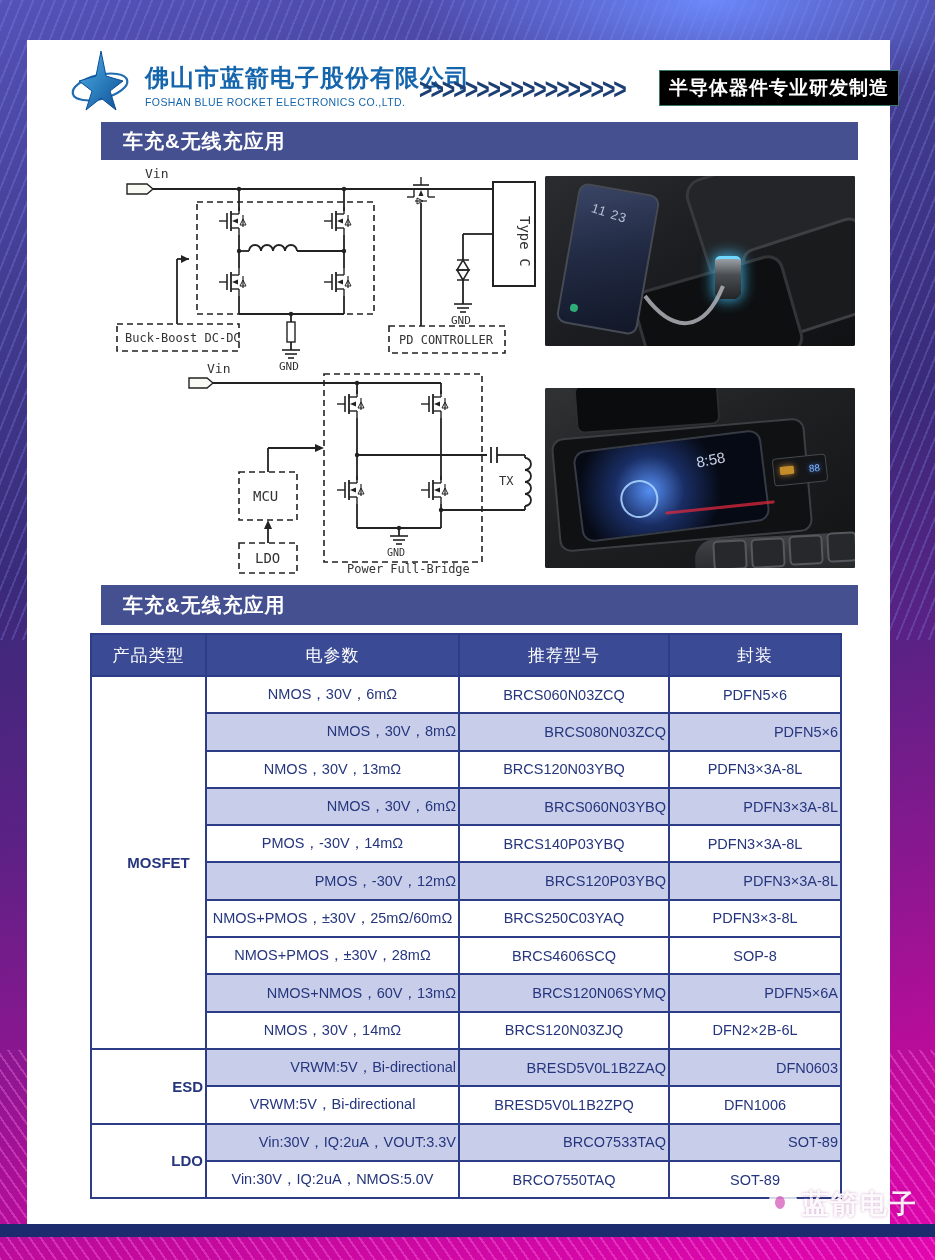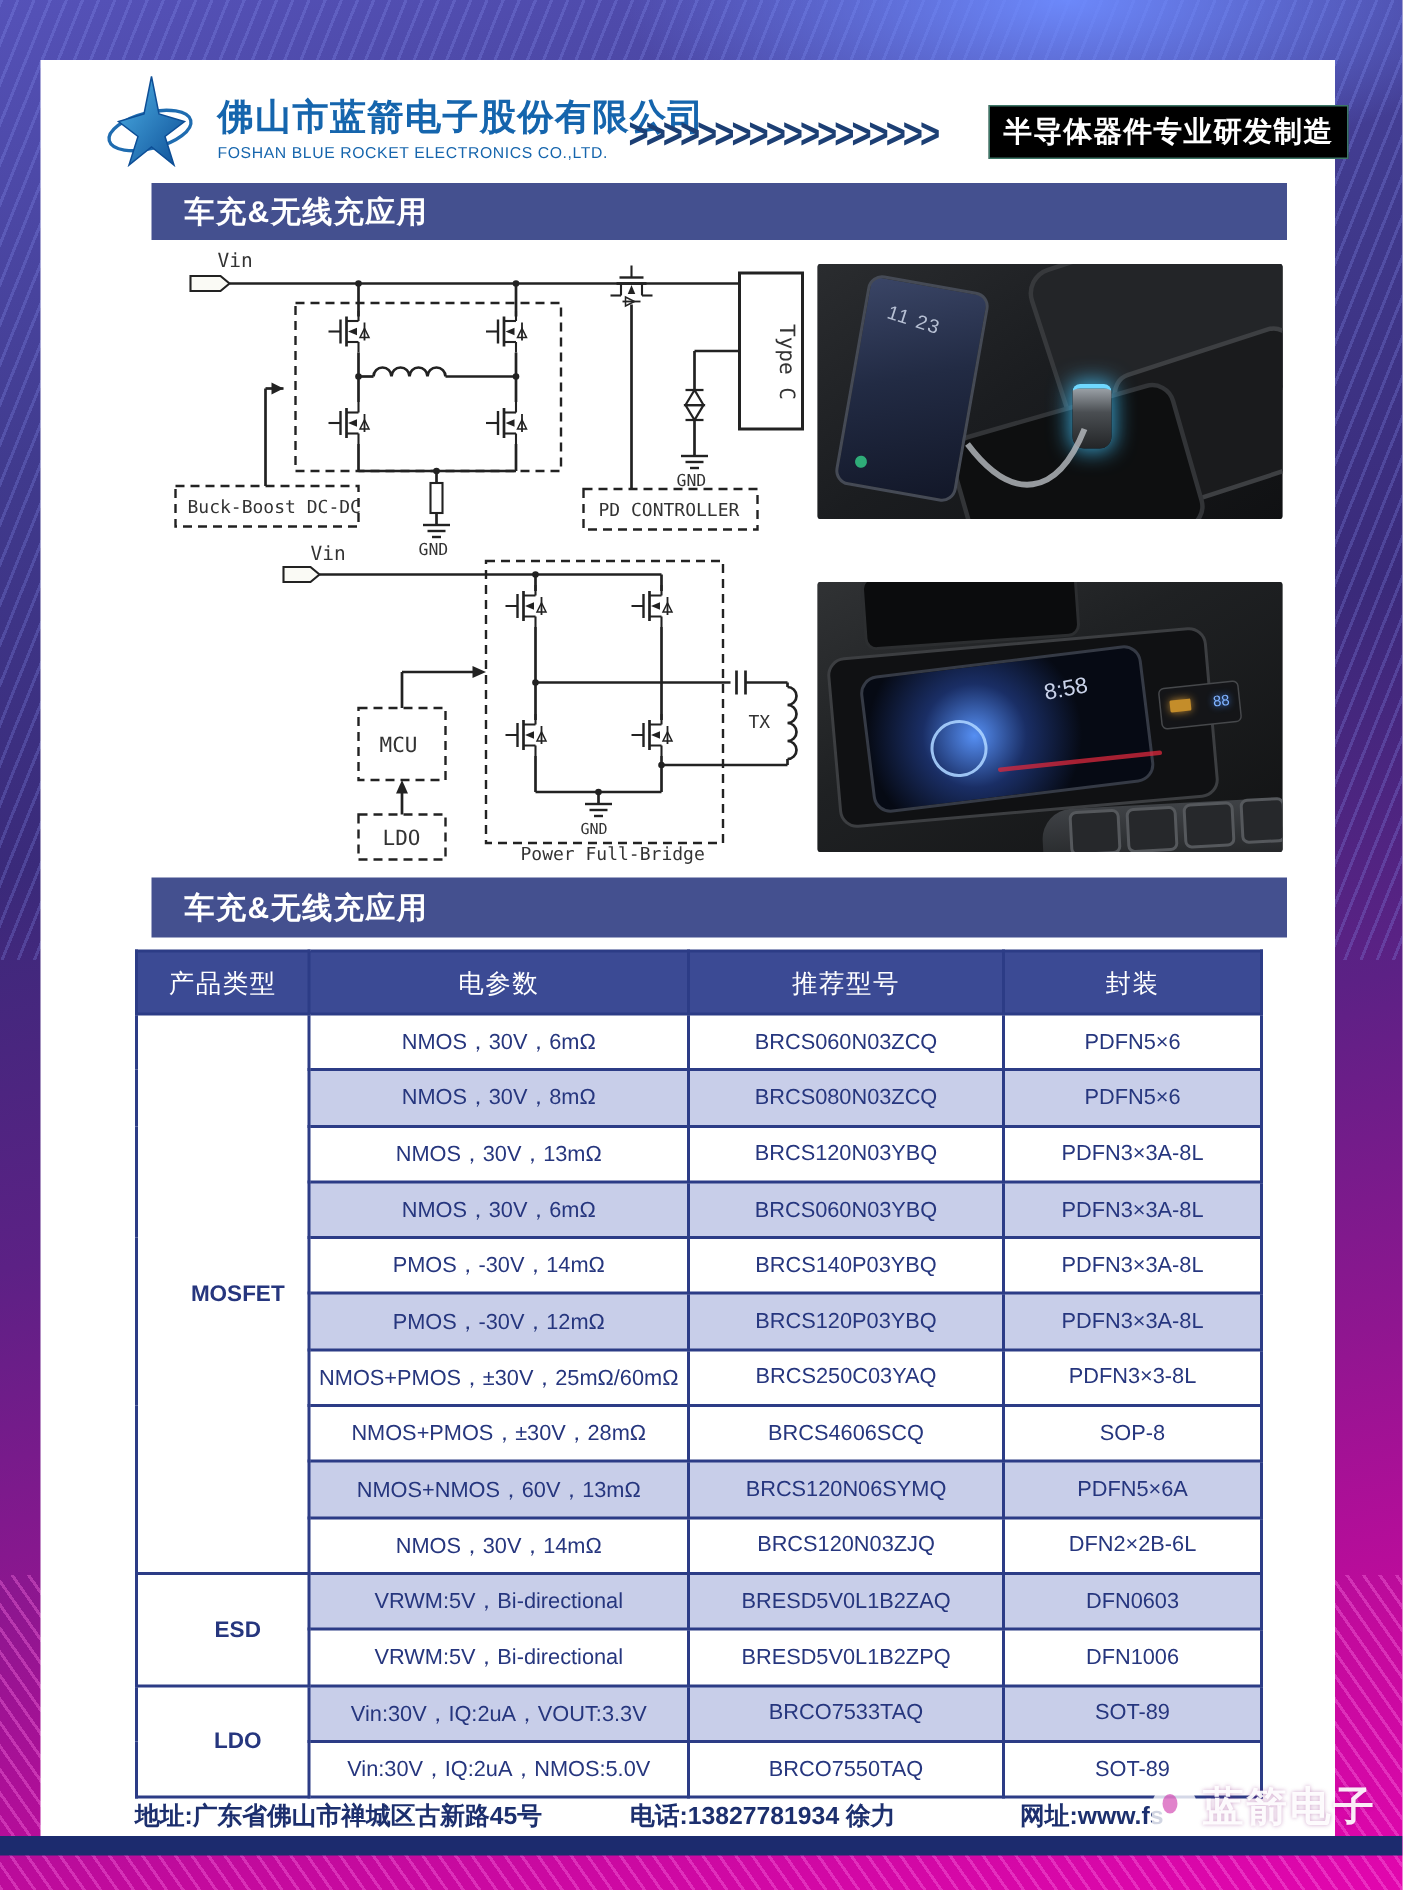--- a/index.html
+++ b/index.html
@@ -70,21 +70,21 @@
     border-collapse:collapse;table-layout:fixed;
   }
   table.products th{
     background:#3b4a94;color:#fff;font-size:17px;font-weight:normal;
     height:38px;border:2px solid #2c3c86;letter-spacing:1px;
   }
   table.products td{
     height:35.3px;border:2px solid #2c3c86;text-align:center;
     font-size:14.5px;color:#26367e;background:#fff;padding:0 2px;margin-top:27px;
   }
-  table.products tr.shaded td{background:#c8cee9;}
+  table.products tr.shaded td{background:#c8cee9;text-align:right;}
   table.products td.type-cell{background:#fff !important;font-size:15px;font-weight:bold;color:#26367e;padding-left:22px;}
   
   .footer{position:absolute;top:1160px;left:63px;width:760px;white-space:nowrap;
     font-size:16.5px;font-weight:bold;color:#1c2f6e;}
   .footer .f-phone{position:absolute;left:330px;top:0;}
   .footer .f-web{position:absolute;left:590px;top:0;}
   
   .watermark{
     position:absolute;left:768px;top:1186px;display:flex;align-items:center;z-index:5;
     color:rgba(255,255,255,.92);font-size:27px;font-weight:bold;letter-spacing:2px;
@@ -363,23 +363,18 @@
           <td>SOT-89</td>
         </tr>
         <tr>
           <td>Vin:30V，IQ:2uA，NMOS:5.0V</td>
           <td>BRCO7550TAQ</td>
           <td>SOT-89</td>
         </tr>
       </tbody>
   </table>
 
-  <div class="footer">
-    <span class="f-addr">地址:广东省佛山市禅城区古新路45号</span>
-    <span class="f-phone">电话:13827781934 徐力</span>
-    <span class="f-web">网址:www.fs</span>
-  </div>
 </div>
 
 <div class="watermark">
   <div class="wm-logo"></div>
   <span>蓝箭电子</span>
 </div>
 
 </body></html>

